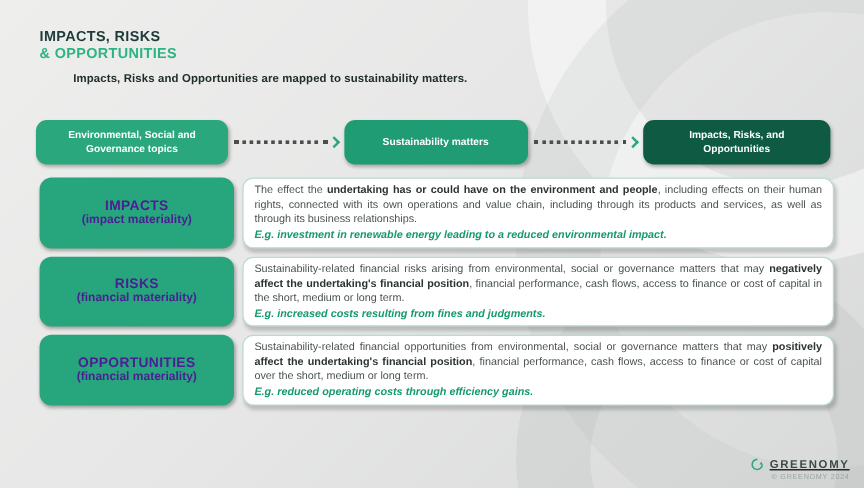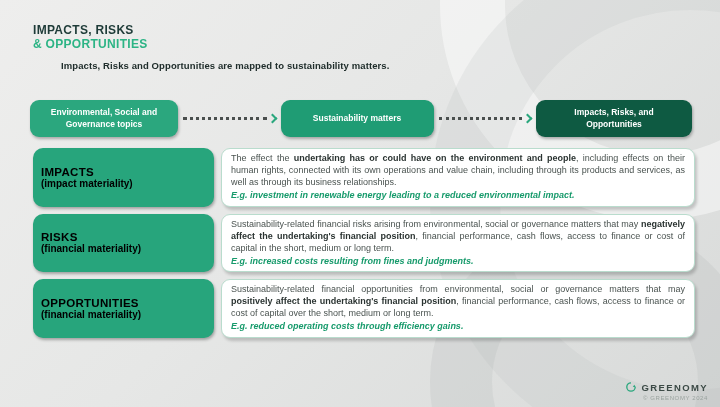--- a/index.html
+++ b/index.html
@@ -22,48 +22,48 @@
   .title-line2 { display:block; color:#2cb485; }
   .subtitle { margin-top:9px; font-size:9.5px; font-weight:700; color:#202e2c; letter-spacing:0.1px;padding-left:28px; }
 
   
   .flow { position:absolute; left:30px; top:100px; width:662px; display:flex; align-items:center; }
   .flow-box {
     border-radius:9px; color:#fff; font-weight:700; font-size:8.5px; line-height:1.3;
     display:flex; align-items:center; justify-content:center; text-align:center;
     padding:5px 10px; min-height:37px; box-shadow:1px 2px 3px rgba(0,0,0,0.28);
   }
-  .step-0 { width:148px; background:#2ba77e; }
+  .step-0 { width:160px; background:#2ba77e; }
   .step-1 { width:153px; background:#1f9c74; }
   .step-2 { width:156px; background:#0e5a42; }
   .arrow { flex:1; display:flex; align-items:center; padding:0 5px; }
   .arrow-dots { flex:1; height:0; border-top:3px dotted #4a4f4e; }
   .arrow-head { width:7px; height:7px; border-top:2.5px solid #2aa77d; border-right:2.5px solid #2aa77d; transform:rotate(45deg); margin-left:2px; flex:none; }
 
   
   .rows { position:absolute; left:33px; top:148px; width:662px; }
   .row { display:flex; align-items:stretch; margin-bottom:7px; }
   .label-box {
-    width:181px; flex:none; background:#27a57c; border-radius:10px; color:#000000;
-    display:flex; flex-direction:column; justify-content:center; 
+    width:162px; flex:none; background:#27a57c; border-radius:10px; color:#4c1d95;
+    display:flex; flex-direction:column; justify-content:center; text-align:center;
     padding:6px 8px; box-shadow:1px 2px 3px rgba(0,0,0,0.3);
   }
   .label-title { font-size:11.5px; font-weight:700; letter-spacing:0.3px; }
   .label-sub { font-size:10px; font-weight:700; }
   .card {
     flex:1; margin-left:7px; background:#ffffff; border:1px solid #b9dccd; border-radius:9px;
     padding:4px 9px; box-shadow:2px 3px 3px rgba(0,0,0,0.18);
   }
   .card .desc { font-size:9px; line-height:1.33; color:#4a5350; text-align:justify; }
   .card .desc .b { font-weight:700; color:#2b3432; }
   .card .example { margin-top:1px; font-size:9px; line-height:1.3; font-weight:700; font-style:italic; color:#169a6b; }
 
   
   .footer { position:absolute; right:12px; bottom:6px; text-align:right; }
-  .brand-row { display:flex; align-items:center; justify-content:flex-end; gap:4px; }
+  .brand-row { display:flex; align-items:center; justify-content:flex-end; gap:4px;text-decoration:underline; }
   .brand-name { font-size:9.5px; font-weight:700; letter-spacing:1.4px; color:#3c4a46; }
   .copyright { font-size:6px; color:#9aa39f; letter-spacing:0.6px; margin-top:2px; }
 </style>
 </head>
 <body>
 
 <div class="slide">
 
   <div class="bg-ring ring-top"></div>
   <div class="bg-ring ring-mid"></div>

